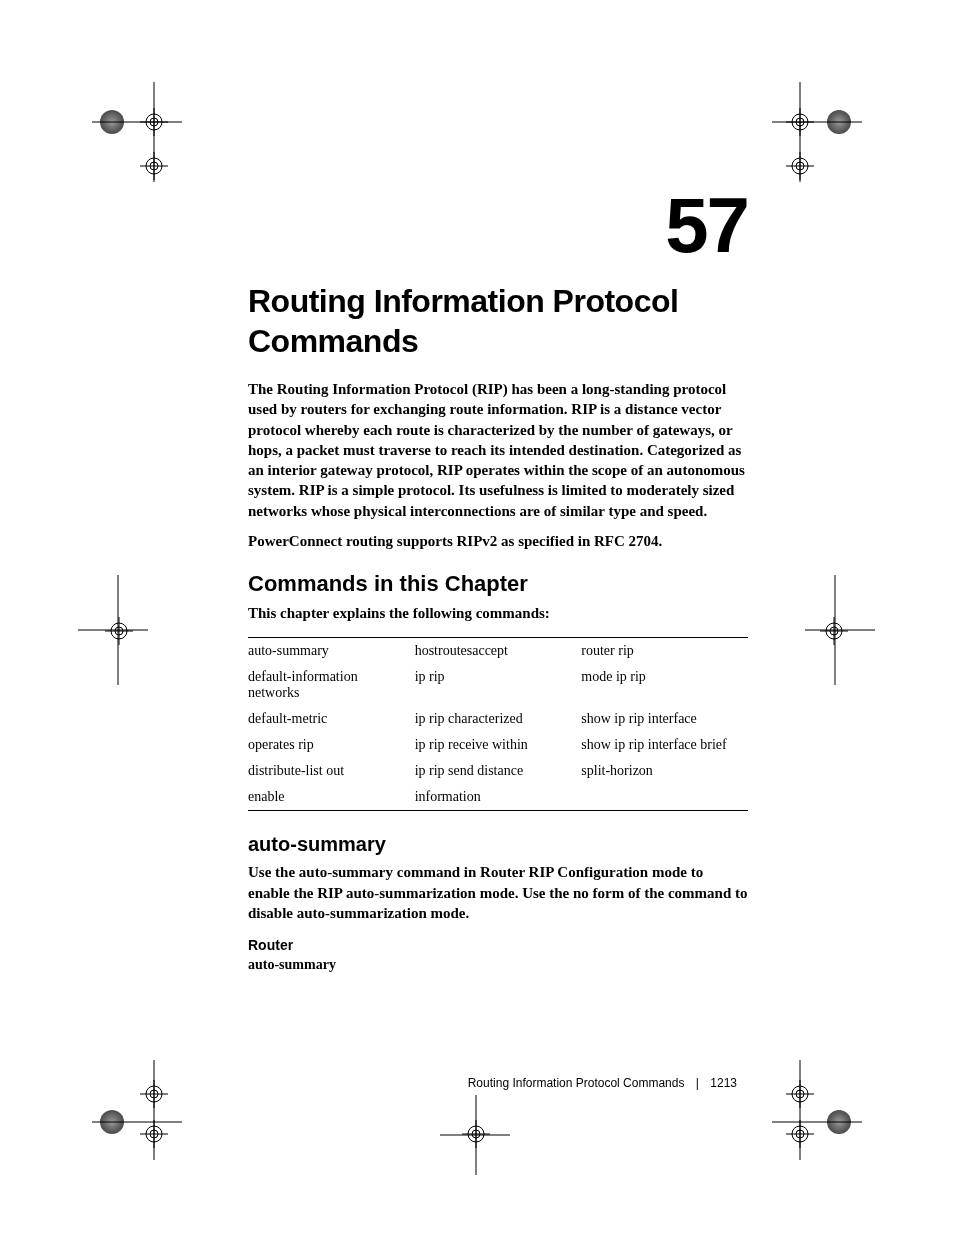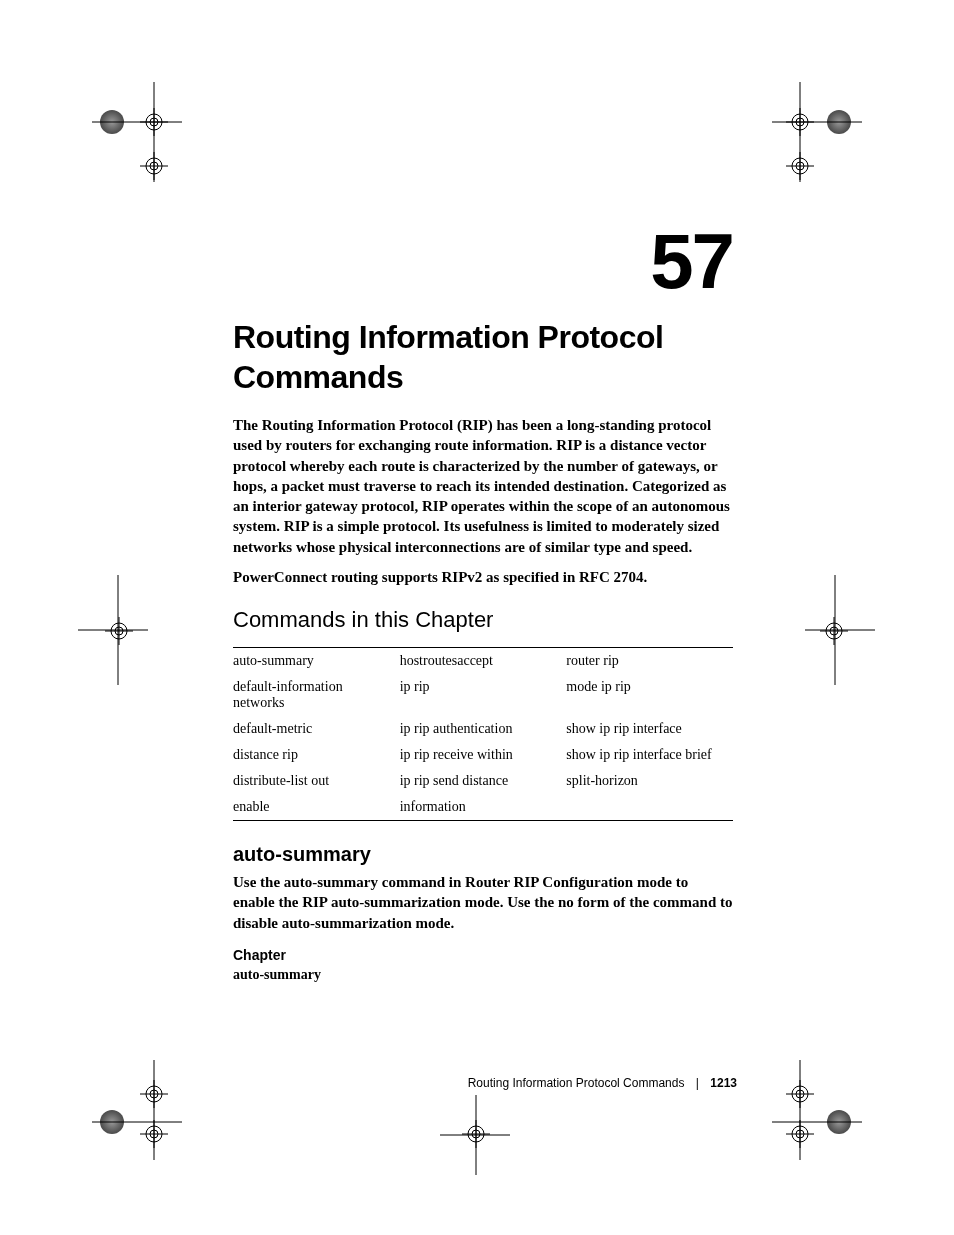--- a/index.html
+++ b/index.html
@@ -8,24 +8,23 @@
     background: #fff;
     font-family: Georgia, 'Times New Roman', serif;
     color: #000;
     width: 954px;
     height: 1235px;
     position: relative;
     overflow: hidden;
   }
   .page {
     position: absolute;
-    left: 233px;
+    left: 248px;
     top: 180px;
     width: 500px;
-    margin-top: 36px;
   }
   .chapnum {
     font-family: Arial, Helvetica, sans-serif;
     font-weight: 900;
     font-size: 78px;
     text-align: right;
     margin: 0 0 10px 0;
     letter-spacing: -2px;
   }
   h1 {
@@ -37,21 +36,21 @@
     letter-spacing: -0.5px;
   }
   p.body {
     font-size: 15px;
     line-height: 1.35;
     margin: 0 0 10px 0;
     font-weight: bold;
   }
   h2 {
     font-family: Arial, Helvetica, sans-serif;
-    font-weight: 400;
+    font-weight: 700;
     font-size: 22px;
     margin: 20px 0 6px 0;
   }
   h3 {
     font-family: Arial, Helvetica, sans-serif;
     font-weight: 700;
     font-size: 20px;
     margin: 22px 0 6px 0;
   }
   h4 {
@@ -86,21 +85,21 @@
     top: 1076px;
     font-size: 12px;
     text-align: right;
     font-family: Arial, Helvetica, sans-serif;
   }
   .footer .sep {
     margin: 0 8px;
     font-weight: normal;
   }
   .footer .pnum {
-    font-weight: 700;
+    font-weight: 400;
   }
 
   
   .reg {
     position: absolute;
     width: 28px;
     height: 28px;
     pointer-events: none;
   }
   .reg svg { display: block; }
@@ -258,40 +257,41 @@
 </div>
 
 <div class="page">
   <div class="chapnum">57</div>
   <h1>Routing Information Protocol Commands</h1>
 
   <p class="body">The Routing Information Protocol (RIP) has been a long-standing protocol used by routers for exchanging route information. RIP is a distance vector protocol whereby each route is characterized by the number of gateways, or hops, a packet must traverse to reach its intended destination. Categorized as an interior gateway protocol, RIP operates within the scope of an autonomous system. RIP is a simple protocol. Its usefulness is limited to moderately sized networks whose physical interconnections are of similar type and speed.</p>
   <p class="body">PowerConnect routing supports RIPv2 as specified in RFC 2704.</p>
 
   <h2>Commands in this Chapter</h2>
+  <p class="body">This chapter explains the following commands:</p>
 
   <table class="cmds">
     <tbody>
         <tr>
       <td>auto-summary</td>
       <td>hostroutesaccept</td>
       <td>router rip</td>
     </tr>
     <tr>
       <td>default-information networks</td>
       <td>ip rip</td>
       <td>mode ip rip</td>
     </tr>
     <tr>
       <td>default-metric</td>
-      <td>ip rip authentication</td>
+      <td>ip rip characterized</td>
       <td>show ip rip interface</td>
     </tr>
     <tr>
-      <td>distance rip</td>
+      <td>operates rip</td>
       <td>ip rip receive within</td>
       <td>show ip rip interface brief</td>
     </tr>
     <tr>
       <td>distribute-list out</td>
       <td>ip rip send distance</td>
       <td>split-horizon</td>
     </tr>
     <tr>
       <td>enable</td>
@@ -299,21 +299,21 @@
       <td></td>
     </tr>
   </tbody>
     </table>
 
   <h3>auto-summary</h3>
   <p class="body">
     <span>Use the </span><b>auto-summary</b><span> command in Router RIP Configuration mode to enable the RIP auto-summarization mode. Use the no form of the command to disable auto-summarization mode.</span>
   </p>
 
-  <h4>Chapter</h4>
+  <h4>Router</h4>
   <p class="syntax-cmd">auto-summary</p>
 </div>
 
 <div class="footer">
   <span>Routing Information Protocol Commands</span>
   <span class="sep">|</span>
   <span class="pnum">1213</span>
 </div>
 
 </body></html>

